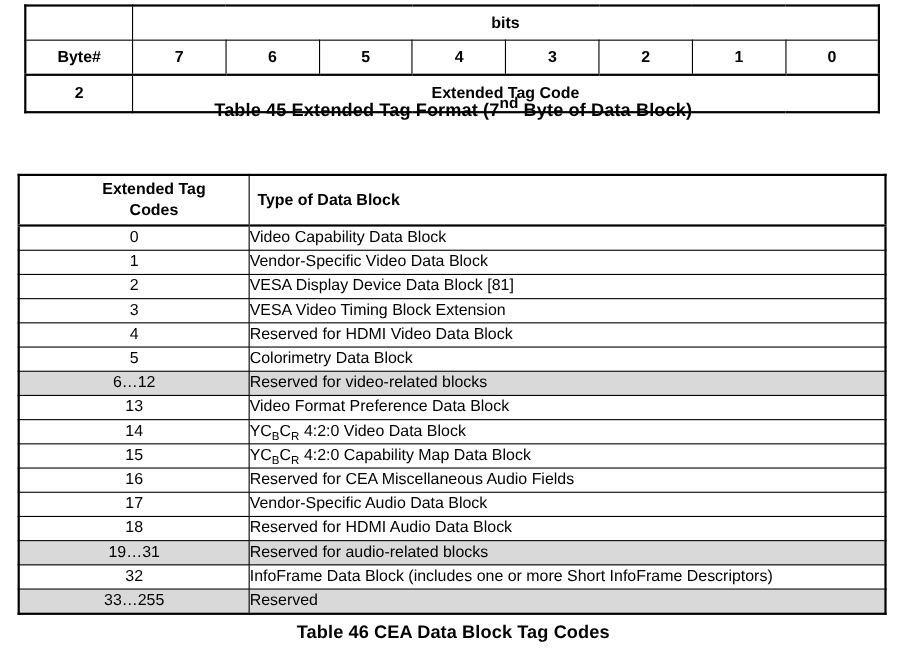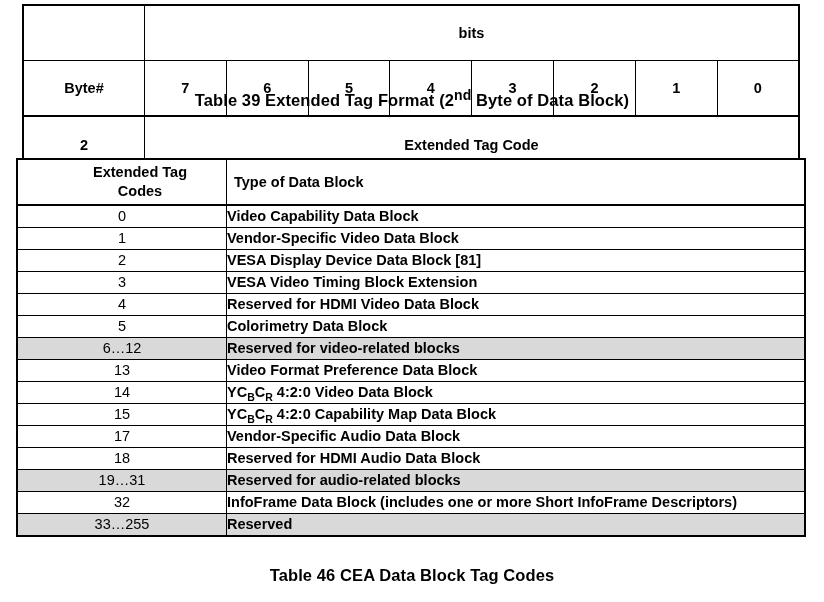--- a/index.html
+++ b/index.html
@@ -28,21 +28,21 @@
     table-layout: fixed;
     width: 100%;
     border: 2.5px solid #000;
   }
   table.fmt td {
     border: 1px solid #000;
     font-size: 14.5px;
     font-weight: bold;
     text-align: center;
     height: 22px;
-    padding: 16px;
+    padding: 4px;
     line-height: 22px;
     background: #fff;
   }
   
   td.byte-col {
     width: 88px;
     border-right: 2.5px solid #000;
   }
   td.blank-corner {
     border-top: none;
@@ -108,21 +108,20 @@
     background: #fff;
   }
   td.code-col {
     width: 172px;
     text-align: center;
     border-right: 2.5px solid #000;
   }
   td.type-col {
     text-align: left;
     padding-left: 7px;
-    font-weight: bold;
   }
   tr.hdr td {
     font-weight: bold;
     height: 44px;
     line-height: 19px;
     border-bottom: 2.5px solid #000;
     vertical-align: middle;
   }
   tr.hdr td.code-col { text-align: center; padding-left: 36px; }
   tr.hdr td.type-col { text-align: left; padding-left: 7px; margin-left: 11px; }
@@ -156,21 +155,21 @@
       </tr>
       <tr class="byte2-row">
         <td class="byte-col">2</td>
         <td class="etc-cell" colspan="8">Extended Tag Code</td>
       </tr>
     </tbody>
   </table>
 </div>
 
 <div class="caption" id="caption45">
-  <span>Table 39 Extended Tag Format (2</span><sup>nd</sup><span> Byte of Data Block)</span>
+  <span>Table 45 Extended Tag Format (7</span><sup>nd</sup><span> Byte of Data Block)</span>
 </div>
 
 <div id="table46-wrap">
   <table class="codes">
     <tbody id="codes-body">
       <tr class="hdr">
         <td class="code-col">
           <span>Extended Tag</span><br>
           <span>Codes</span>
         </td>
@@ -210,20 +209,24 @@
         </tr>
         <tr>
           <td class="code-col">14</td>
           <td class="type-col">YC<sub>B</sub>C<sub>R</sub> 4:2:0 Video Data Block</td>
         </tr>
         <tr>
           <td class="code-col">15</td>
           <td class="type-col">YC<sub>B</sub>C<sub>R</sub> 4:2:0 Capability Map Data Block</td>
         </tr>
         <tr>
+          <td class="code-col">16</td>
+          <td class="type-col">Reserved for CEA Miscellaneous Audio Fields</td>
+        </tr>
+        <tr>
           <td class="code-col">17</td>
           <td class="type-col">Vendor-Specific Audio Data Block</td>
         </tr>
         <tr>
           <td class="code-col">18</td>
           <td class="type-col">Reserved for HDMI Audio Data Block</td>
         </tr>
         <tr class="shaded">
           <td class="code-col">19…31</td>
           <td class="type-col">Reserved for audio-related blocks</td>

